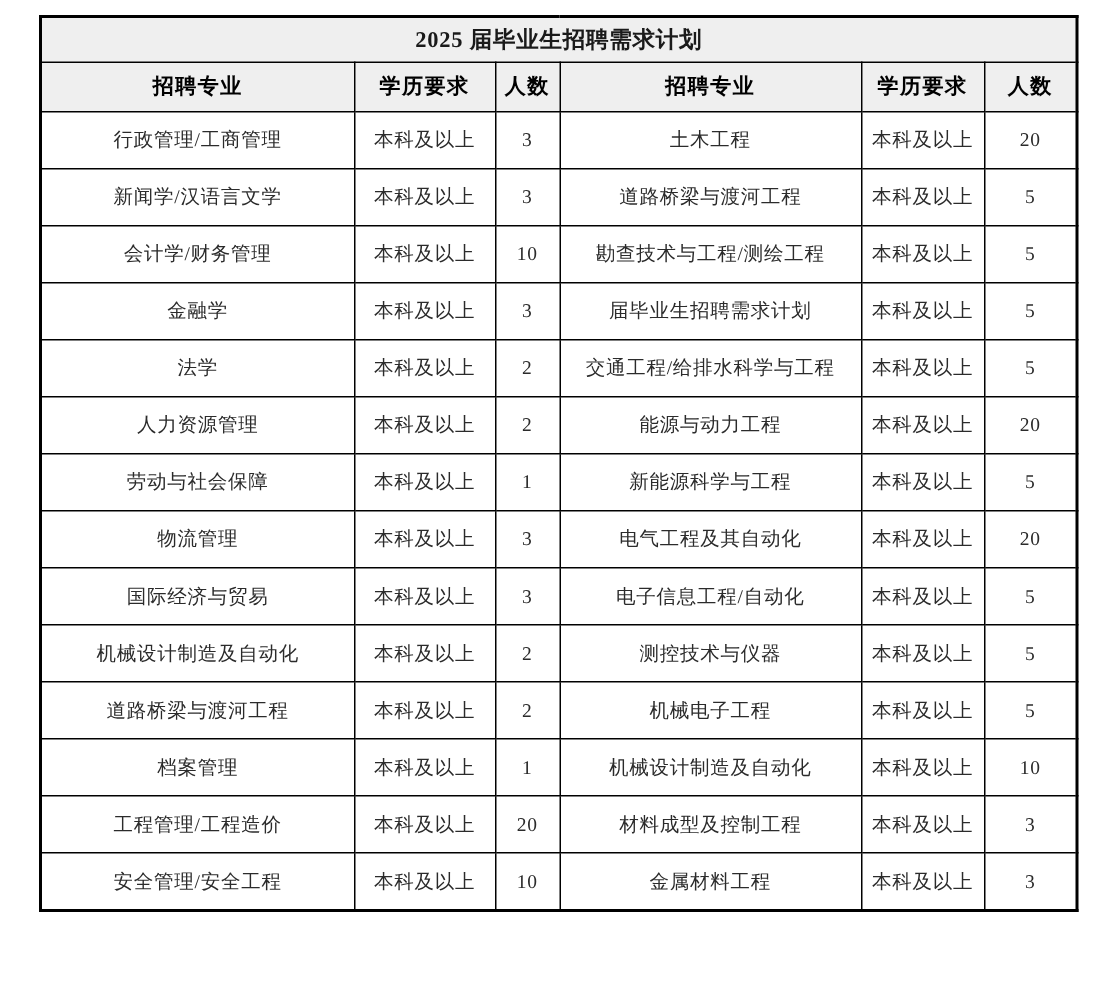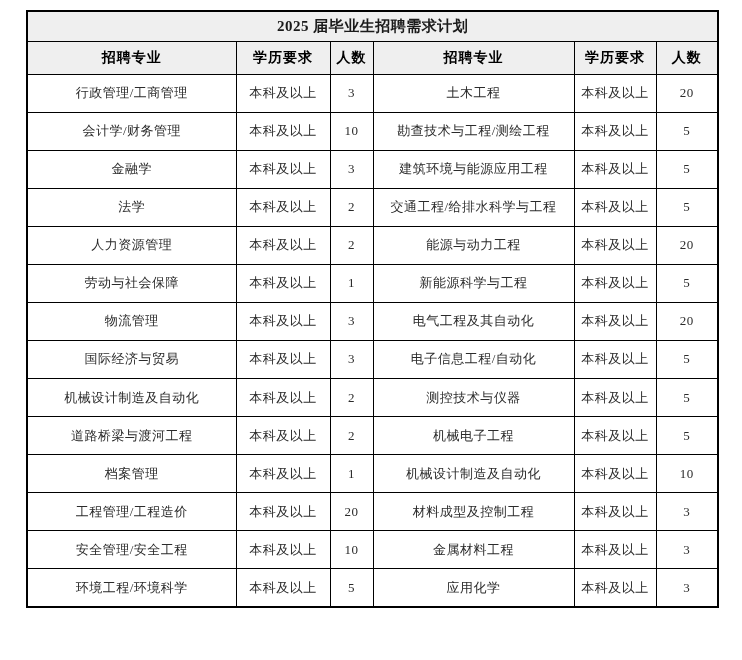--- a/index.html
+++ b/index.html
@@ -93,32 +93,40 @@
     <tbody>
         <tr class="data-row">
           <td>行政管理/工商管理</td>
           <td>本科及以上</td>
           <td>3</td>
           <td>土木工程</td>
           <td>本科及以上</td>
           <td>20</td>
         </tr>
         <tr class="data-row">
+          <td>新闻学/汉语言文学</td>
+          <td>本科及以上</td>
+          <td>3</td>
+          <td>道路桥梁与渡河工程</td>
+          <td>本科及以上</td>
+          <td>5</td>
+        </tr>
+        <tr class="data-row">
           <td>会计学/财务管理</td>
           <td>本科及以上</td>
           <td>10</td>
           <td>勘查技术与工程/测绘工程</td>
           <td>本科及以上</td>
           <td>5</td>
         </tr>
         <tr class="data-row">
           <td>金融学</td>
           <td>本科及以上</td>
           <td>3</td>
-          <td>建筑环境与能源应用工程</td>
+          <td>届毕业生招聘需求计划</td>
           <td>本科及以上</td>
           <td>5</td>
         </tr>
         <tr class="data-row">
           <td>法学</td>
           <td>本科及以上</td>
           <td>2</td>
           <td>交通工程/给排水科学与工程</td>
           <td>本科及以上</td>
           <td>5</td>
@@ -185,26 +193,18 @@
           <td>20</td>
           <td>材料成型及控制工程</td>
           <td>本科及以上</td>
           <td>3</td>
         </tr>
         <tr class="data-row">
           <td>安全管理/安全工程</td>
           <td>本科及以上</td>
           <td>10</td>
           <td>金属材料工程</td>
-          <td>本科及以上</td>
-          <td>3</td>
-        </tr>
-        <tr class="data-row">
-          <td>环境工程/环境科学</td>
-          <td>本科及以上</td>
-          <td>5</td>
-          <td>应用化学</td>
           <td>本科及以上</td>
           <td>3</td>
         </tr>
       </tbody>
   </table>
 </div>
 
 </body></html>

